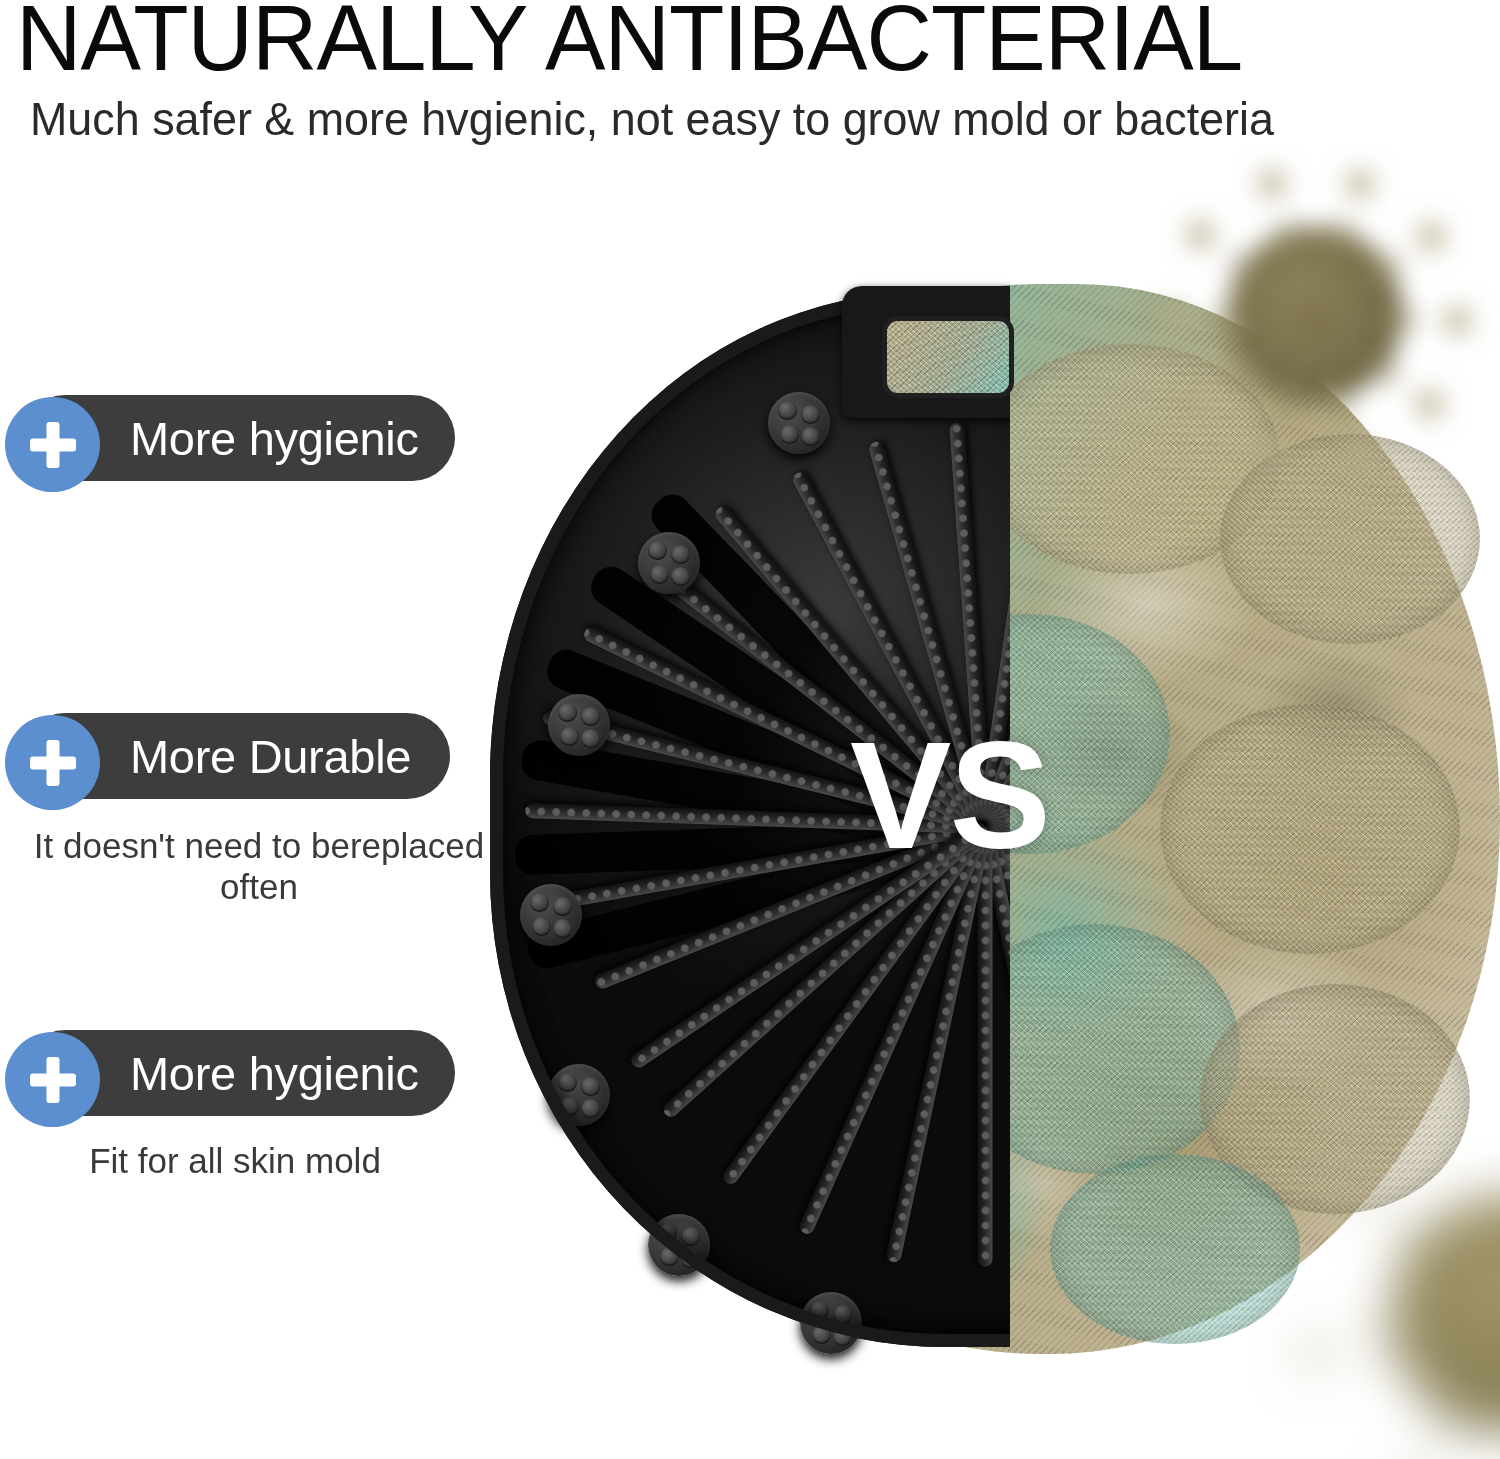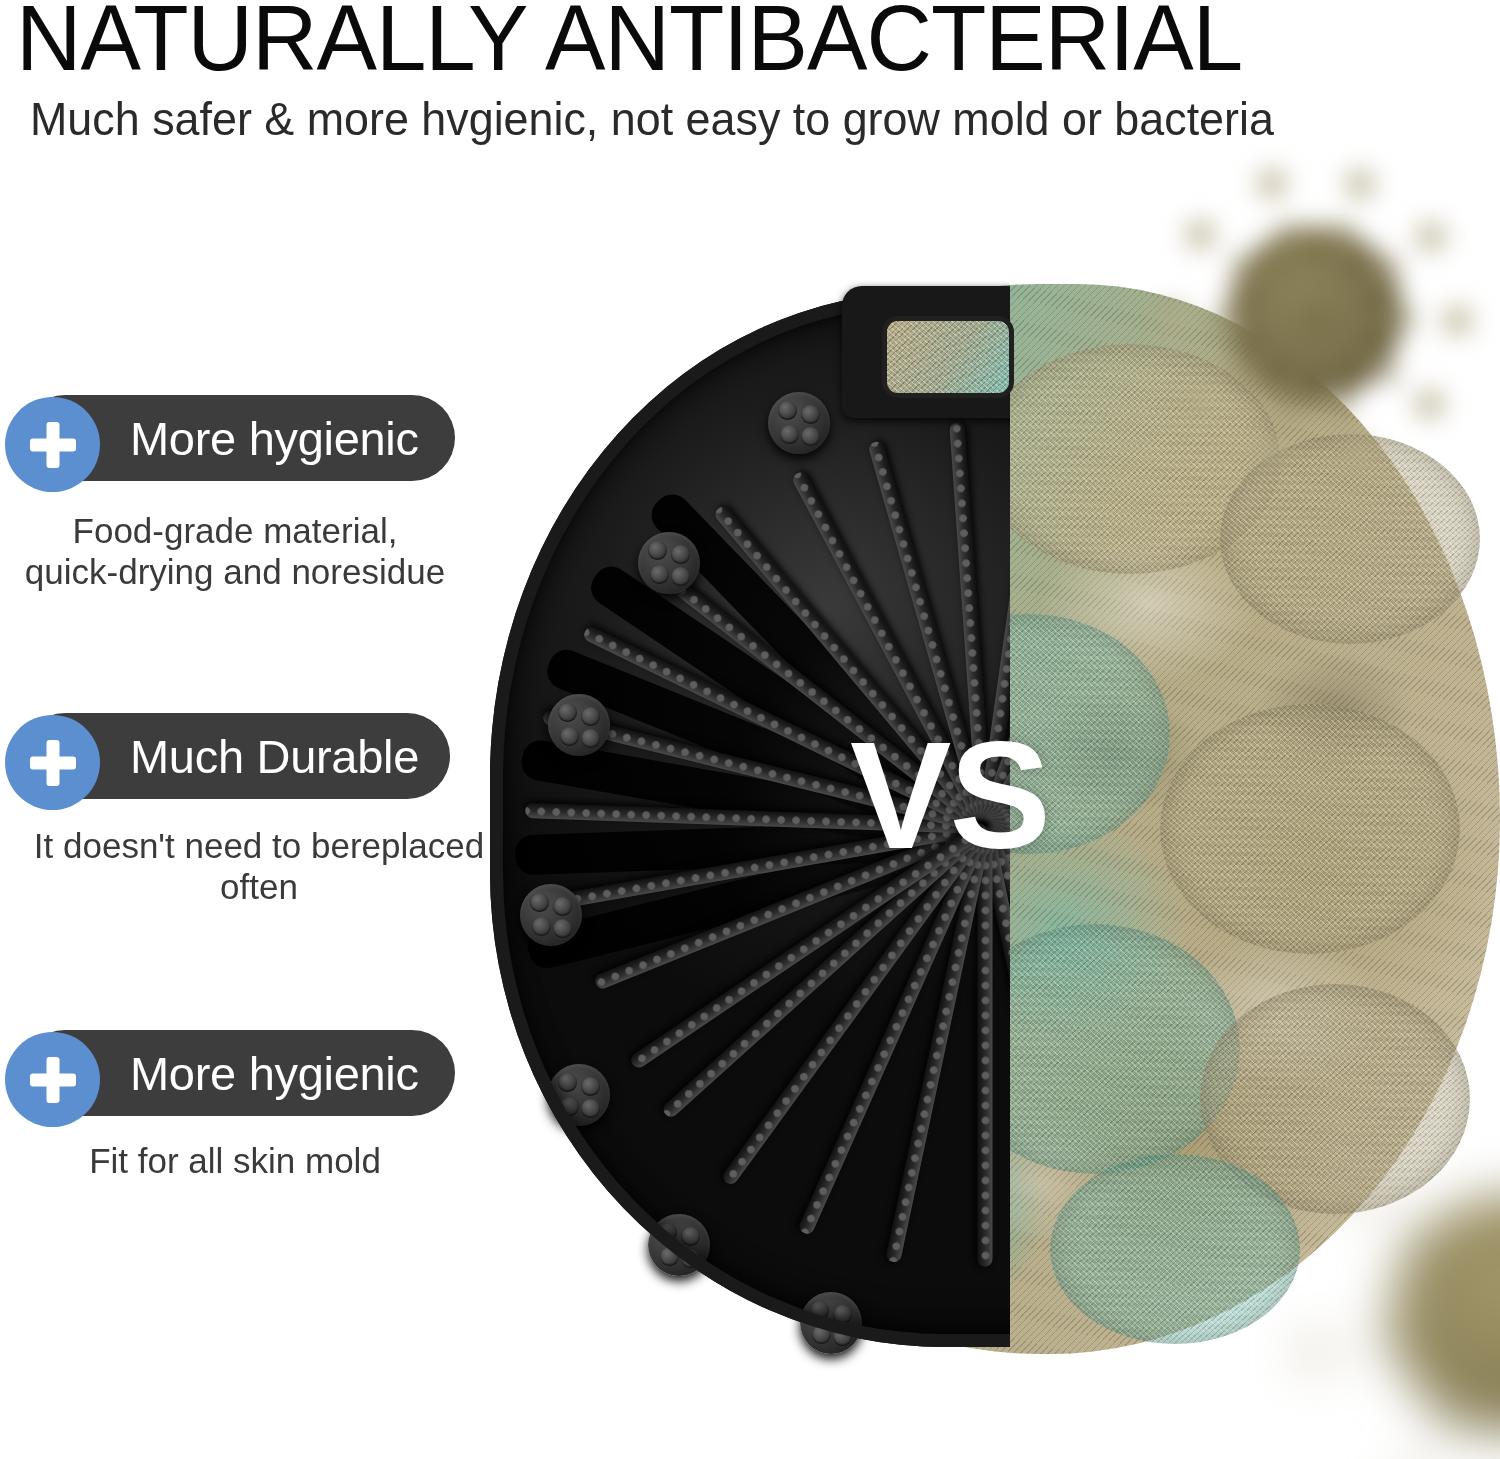--- a/index.html
+++ b/index.html
@@ -398,26 +398,24 @@
 
   <div id="headline">NATURALLY ANTIBACTERIAL</div>
   <div id="subhead">Much safer &amp; more hvgienic, not easy to grow mold or bacteria</div>
 
   <div class="feature" style="top:395px;">
     <div class="pill" style="width:433px;">
       <span class="pill-label">More hygienic</span>
     </div>
     <div class="plus-badge"></div>
   </div>
-  <div class="feature-desc" style="top:510px;">Food-grade material,
-quick-drying and noresidue</div>
 
   <div class="feature" style="top:713px;">
     <div class="pill" style="width:428px;">
-      <span class="pill-label">Much Durable</span>
+      <span class="pill-label">More Durable</span>
     </div>
     <div class="plus-badge"></div>
   </div>
   <div class="feature-desc" style="top:825px;padding-left:24px;">It doesn't need to bereplaced
 often</div>
 
   <div class="feature" style="top:1030px;">
     <div class="pill" style="width:433px;">
       <span class="pill-label">More hygienic</span>
     </div>

